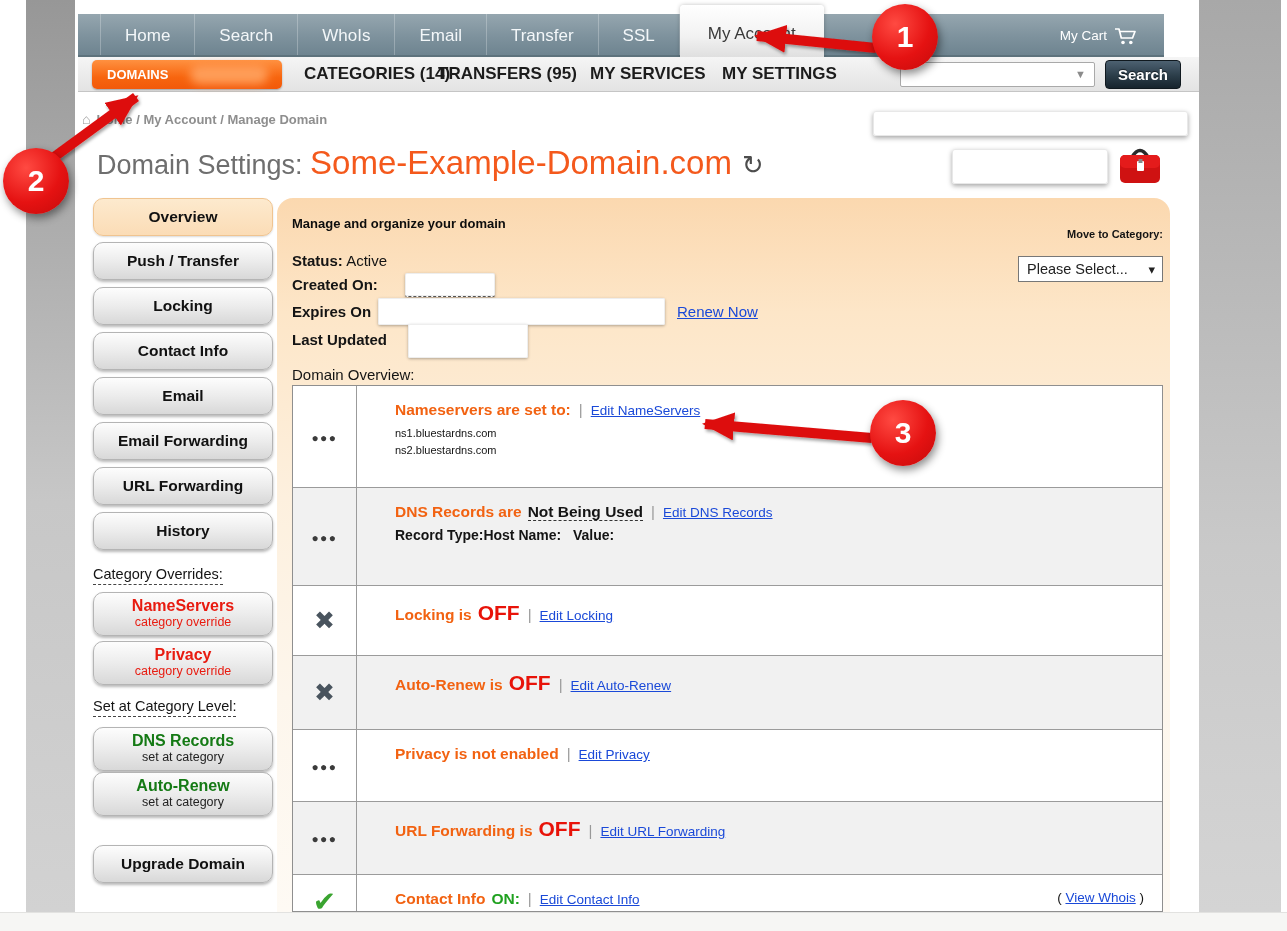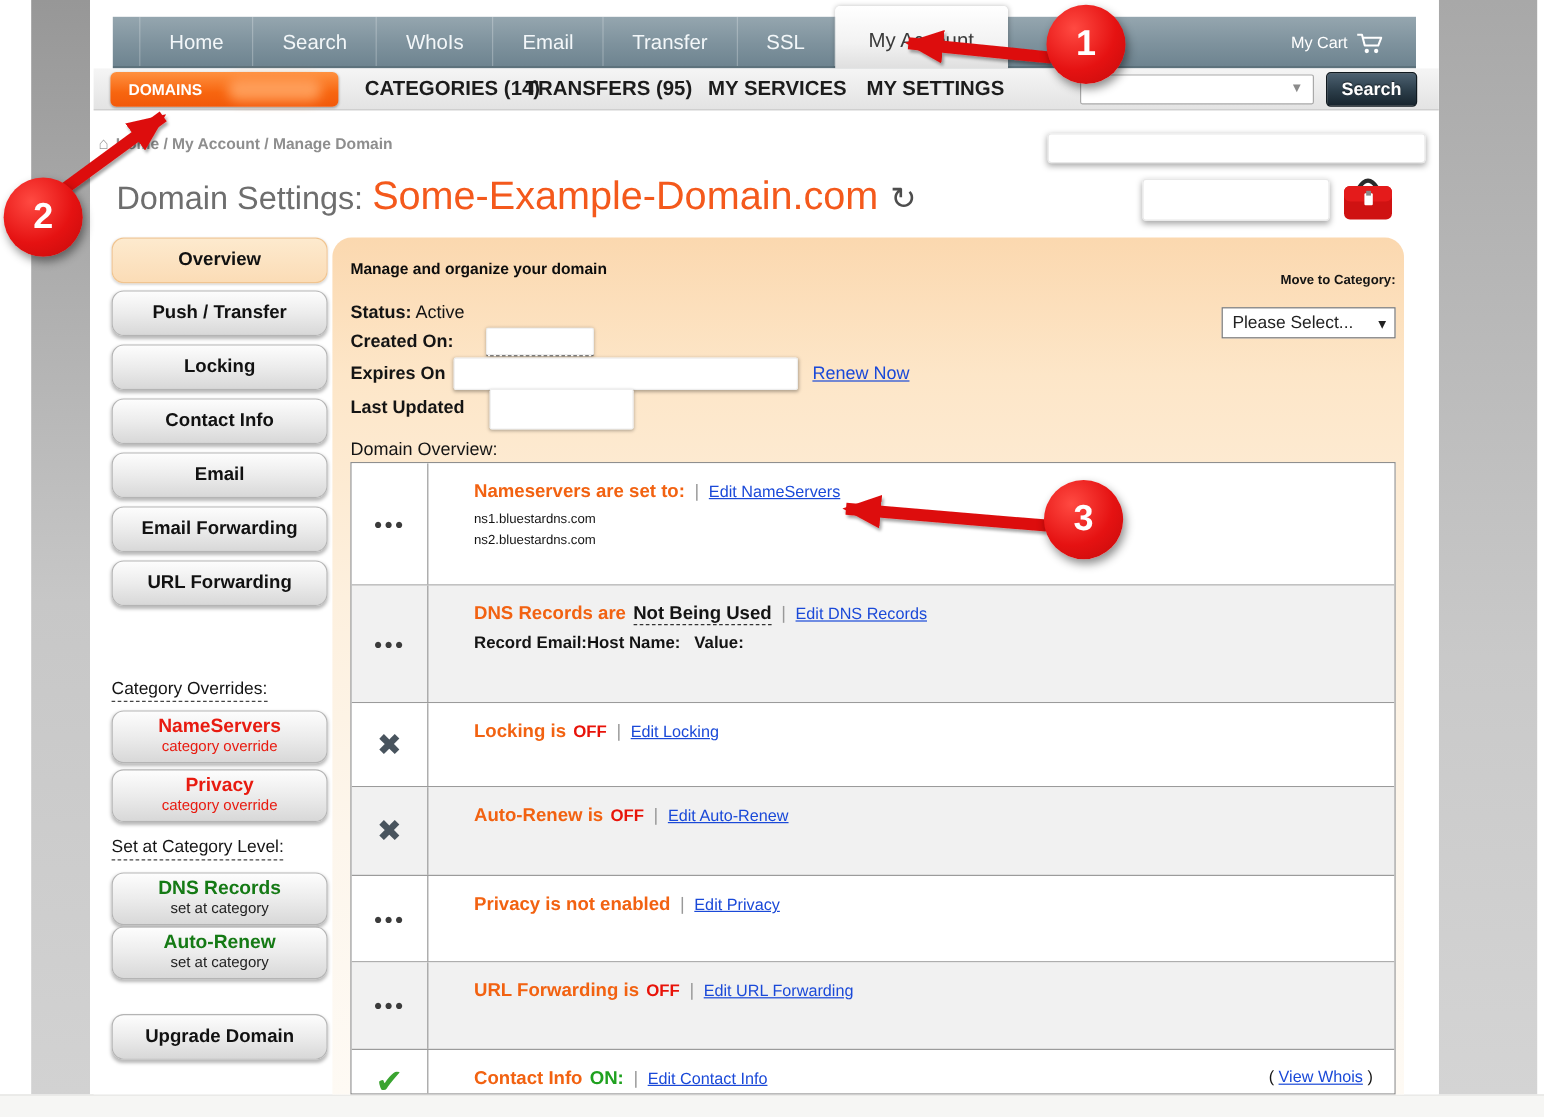--- a/index.html
+++ b/index.html
@@ -10,21 +10,21 @@
   
   .side-band { position:absolute; top:0; height:912px; background:linear-gradient(180deg,#979797,#c7c7c7 55%,#d2d2d2); }
   #band-left { left:26px; width:49px; }
   #band-right { left:1199px; width:82px; background:linear-gradient(180deg,#a8a8a8,#c9c9c9 60%,#d4d4d4); }
   #bottom-strip { position:absolute; left:0; top:912px; width:1287px; height:19px; background:#f6f6f4; border-top:1px solid #e2e2e0; }
 
   
   #page { position:absolute; left:78px; top:0; width:1121px; height:912px; background:#fff; }
 
   
-  #topnav { position:absolute; left:16px; top:14px; width:1086px; height:43px;
+  #topnav { position:absolute; left:0; top:14px; width:1086px; height:43px;
     background:linear-gradient(180deg,#95a6af,#7e929d 55%,#6e8490);
     border-bottom:2px solid #5d727c; display:flex; align-items:stretch; }
   .tab { color:#f3f7f9; font-size:17px; line-height:43px; padding:0 24px;
     border-right:1px solid rgba(255,255,255,.25); cursor:pointer; }
   .tab:first-child { margin-left:22px; border-left:1px solid rgba(255,255,255,.25); }
   .tab.active { background:linear-gradient(180deg,#ffffff,#f2f2f2 60%,#dfdfdf);
     color:#3a3a3a; margin-top:-9px; height:52px; line-height:58px; padding:0 28px;
     border-radius:4px 4px 0 0; border-right:none; box-shadow:0 0 4px rgba(0,0,0,.25); }
   #cart { position:absolute; right:26px; top:0; height:43px; display:flex; align-items:center; gap:7px; color:#fff; font-size:13.5px; cursor:pointer; }
 
@@ -97,21 +97,21 @@
     background:#fff; border:1px solid #8f8f8f; overflow:hidden; display:flex; flex-direction:column; }
   .row { display:flex; border-bottom:1px solid #9b9b9b; background:#fff; flex-shrink:0; }
   .row.alt { background:#f1f1f1; }
   .row:last-child { border-bottom:none; }
   .icon-cell { width:64px; flex-shrink:0; border-right:1px solid #9b9b9b; display:flex; align-items:center; justify-content:center; }
   .ic-dots::before { content:"●●●"; color:#3b3b3b; font-size:12px; letter-spacing:1.5px; }
   .ic-x::before { content:"✖"; color:#49545e; font-size:25px; font-weight:bold; }
   .ic-check::before { content:"✔"; color:#3aa430; font-size:28px; font-weight:bold; }
   .row-body { position:relative; flex:1; padding:15px 0 0 38px; }
   .rt { color:#f26211; font-weight:bold; font-size:15.5px; }
-  .st-red { color:#e81309; font-weight:bold; font-size:14px; margin-left:6px; }
+  .st-red { color:#e81309; font-weight:bold; font-size:21px; margin-left:6px; }
   .st-green { color:#1fa11f; font-weight:bold; font-size:15.5px; margin-left:6px; }
   .st-dashed { color:#141414; font-weight:bold; font-size:15.5px; margin-left:6px; border-bottom:1px dashed #333; }
   .sep { color:#999; margin:0 8px; font-size:15px; }
   .rlink { font-size:13.5px; }
   .ns-line { font-size:11px; color:#141414; margin-top:7px; line-height:1.45; }
   .row-detail { font-size:14px; font-weight:bold; color:#141414; margin-top:6px; white-space:pre; }
   .whois { position:absolute; right:18px; top:15px; font-size:13.5px; color:#141414; }
 
   
   .num-circle { position:absolute; width:66px; height:66px; border-radius:50%; z-index:61;
@@ -183,20 +183,21 @@
 
   <div id="panel"></div>
 
   <div class="sbtn" id="sb-overview" style="top:198px;">Overview</div>
   <div class="sbtn" style="top:242px;">Push / Transfer</div>
   <div class="sbtn" style="top:287px;">Locking</div>
   <div class="sbtn" style="top:332px;">Contact Info</div>
   <div class="sbtn" style="top:377px;">Email</div>
   <div class="sbtn" style="top:467px;">URL Forwarding</div>
   <div class="sbtn" style="top:422px;">Email Forwarding</div>
+  <div class="sbtn" style="top:512px;">History</div>
 
   <div class="side-label" style="top:566px;">Category Overrides:</div>
   <div class="sbtn two" style="top:592px;">
     <span class="l1 red-t">NameServers</span>
     <span class="l2 red-s">category override</span>
   </div>
   <div class="sbtn two" style="top:641px;">
     <span class="l1 red-t">Privacy</span>
     <span class="l2 red-s">category override</span>
   </div>
@@ -249,21 +250,21 @@
         <div class="ns-line" style="margin-top:1px;">ns2.bluestardns.com</div>
       </div>
     </div>
 
     <div class="row alt" style="height:98px;">
       <div class="icon-cell">
           <span class="ic-dots"></span>
         </div>
       <div class="row-body">
         <span class="rt">DNS Records are</span><span class="st-dashed">Not Being Used</span><span class="sep">|</span><a class="link rlink">Edit DNS Records</a>
-        <div class="row-detail">Record Email:Host Name:   Value:</div>
+        <div class="row-detail">Record Type:Host Name:   Value:</div>
       </div>
     </div>
 
     <div class="row" style="height:70px;">
       <div class="icon-cell">
           <span class="ic-x"></span>
         </div>
       <div class="row-body">
         <span class="rt">Locking is</span><span class="st-red">OFF</span><span class="sep">|</span><a class="link rlink">Edit Locking</a>
       </div>

